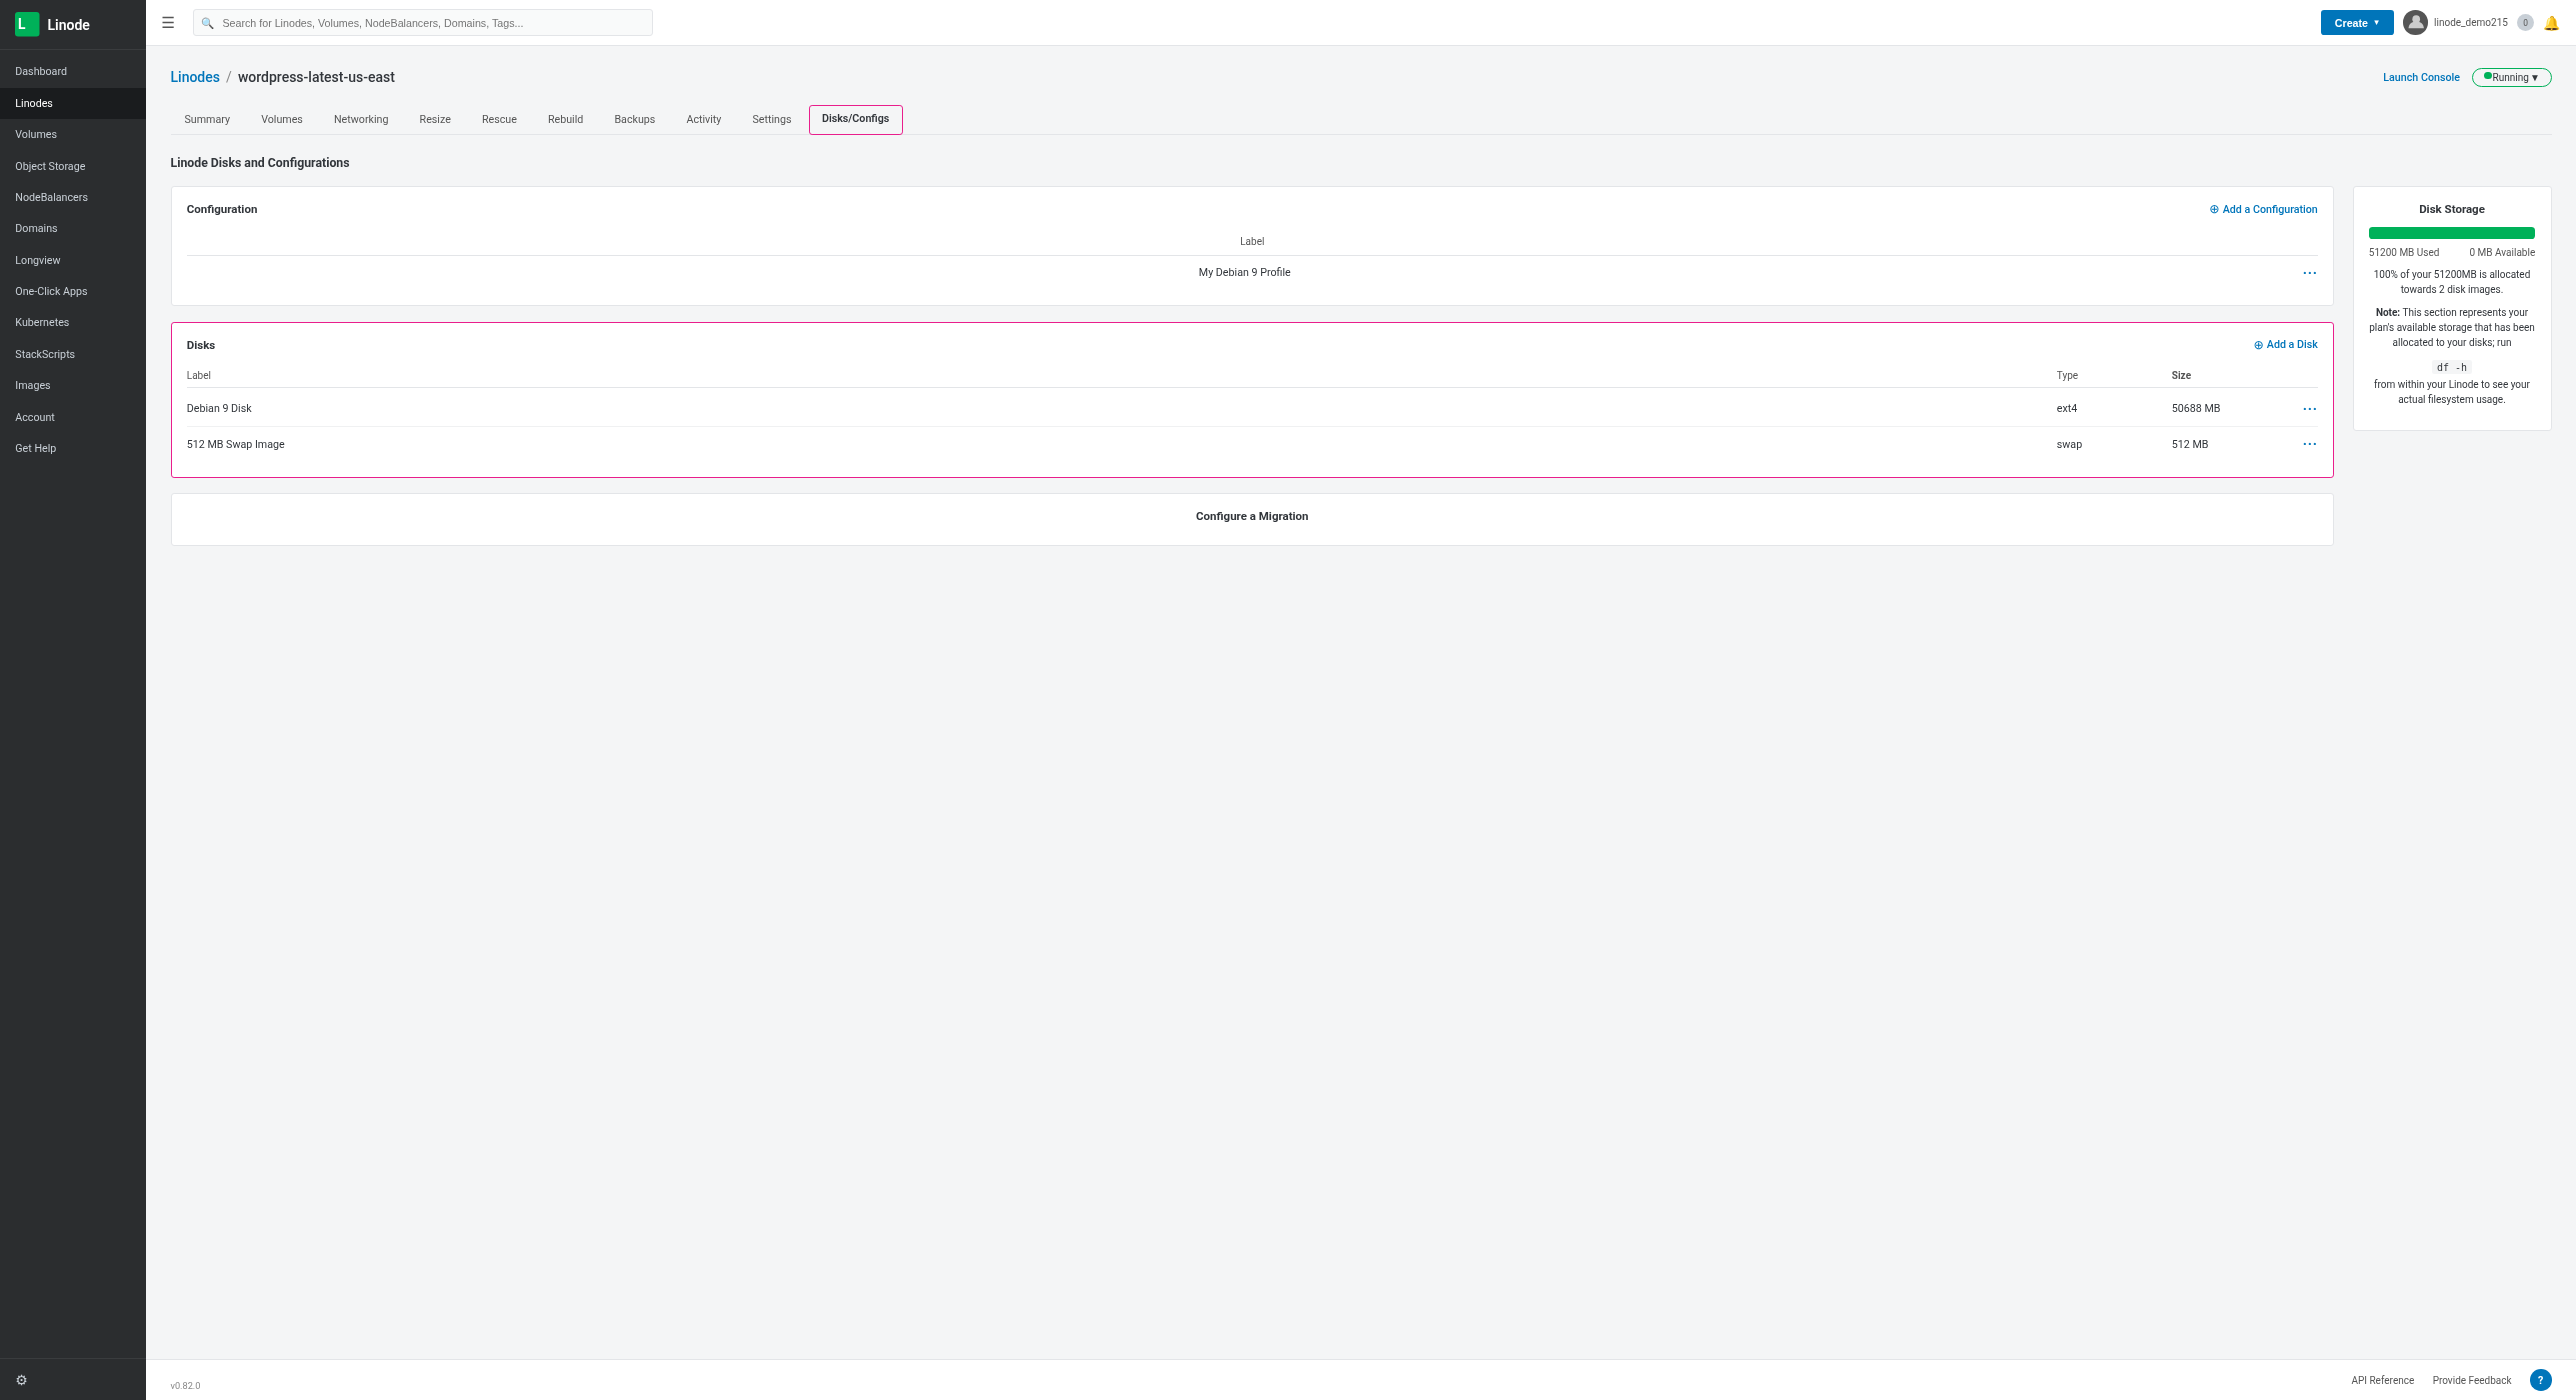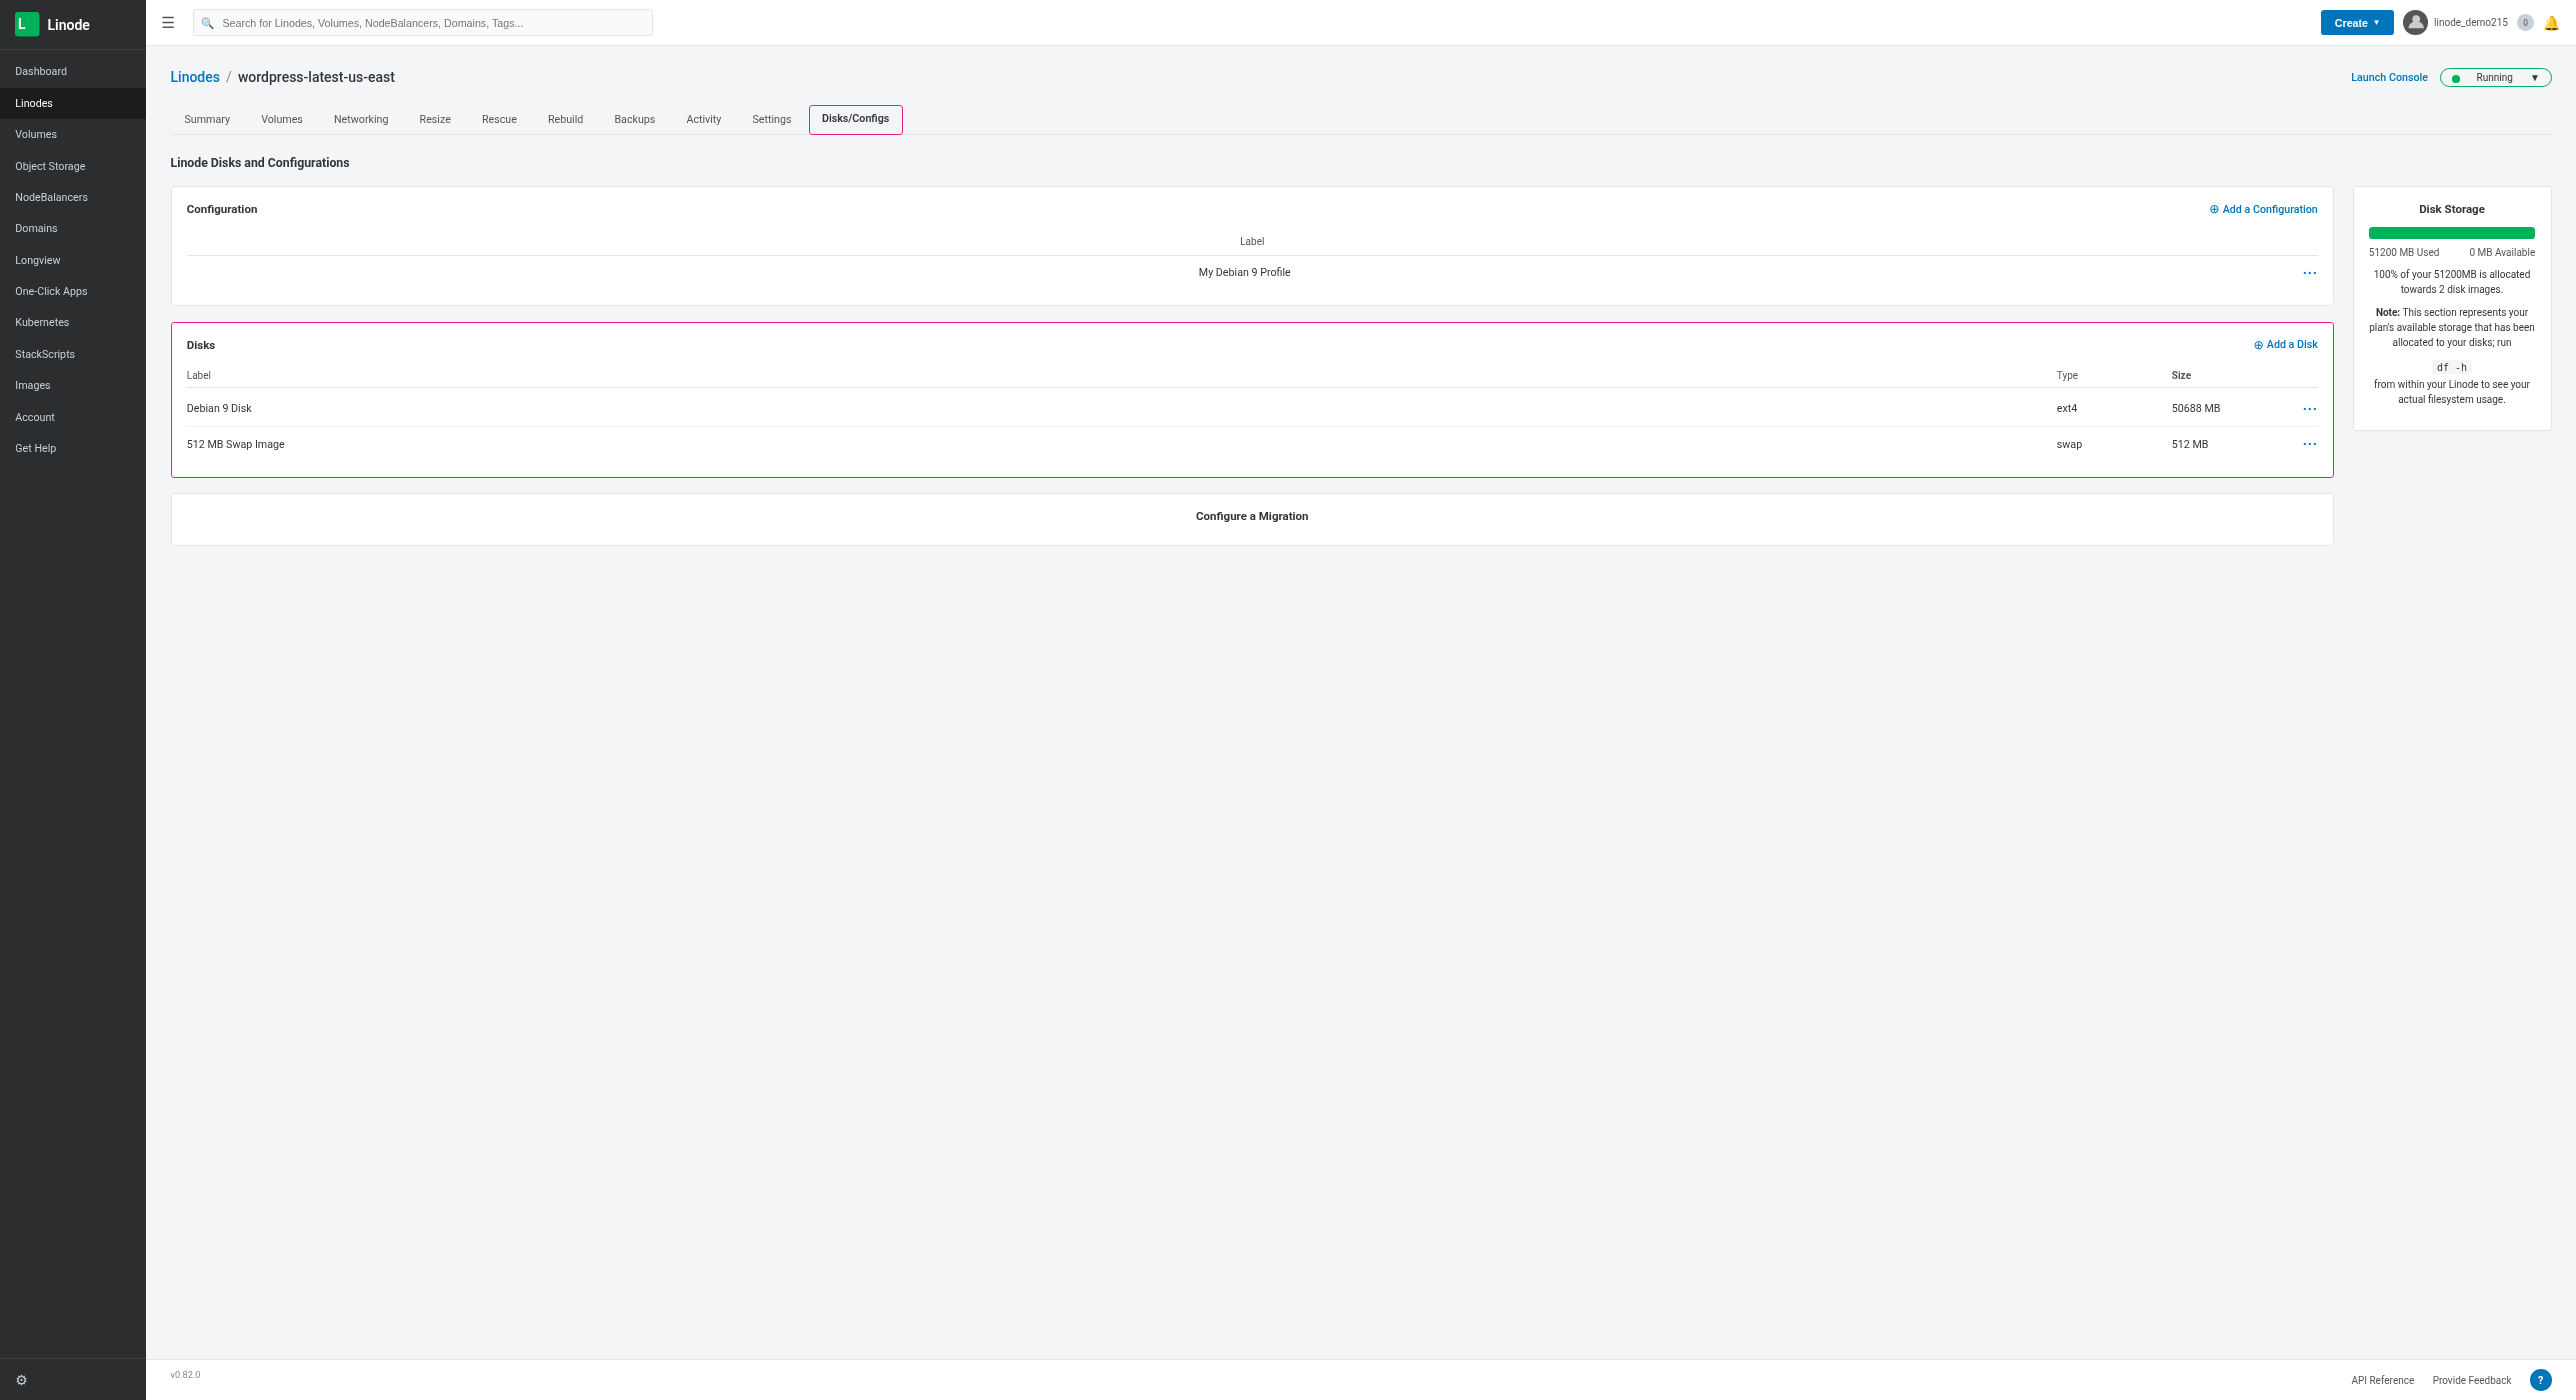--- a/index.html
+++ b/index.html
@@ -40,21 +40,21 @@
     
     .content { flex: 1; overflow-y: auto; padding: 21.5px 24.5px; }
 
     
     .breadcrumb { display: flex; align-items: center; gap: 6.1px; margin-bottom: 18.4px; }
     .breadcrumb-link { color: #0075ba; font-size: 14px; font-weight: 500; cursor: pointer; text-decoration: none; }
     .breadcrumb-sep { color: #888; font-size: 14px; }
     .breadcrumb-current { color: #32363b; font-size: 14px; font-weight: 500; }
     .breadcrumb-actions { margin-left: auto; display: flex; align-items: center; gap: 12.3px; }
     .launch-console-btn { color: #0075ba; font-size: 10.7px; cursor: pointer; text-decoration: none; font-weight: 500; }
-    .status-badge { display: flex; align-items: flex-end; gap: 17px; border: 1.5px solid #00b159; border-radius: 15.3px; padding: 3.1px 10.7px; font-size: 10px; color: #32363b; cursor: pointer; }
+    .status-badge { display: flex; align-items: flex-start; gap: 1px; border: 1.5px solid #00b159; border-radius: 15.3px; padding: 3.1px 10.7px; font-size: 10px; color: #32363b; cursor: pointer; }
     .status-dot { width: 7.7px; height: 7.7px; border-radius: 50%; background: #00b159; }
 
     
     .tabs { display: flex; border-bottom: 1.5px solid #e3e5e8; margin-bottom: 21.5px; gap: 3.1px; }
     .tab { padding: 7.7px 14px; font-size: 10.7px; color: #555; cursor: pointer; border-bottom: 2.3px solid transparent; margin-bottom: -1.5px; white-space: nowrap; }
     .tab.active { color: #32363b; font-weight: 600; border-bottom: 2.3px solid #e91e8c; background: transparent; }
 
     
     .page-title { font-size: 12.3px; font-weight: 700; color: #32363b; margin-bottom: 15.3px; }
 
@@ -99,21 +99,21 @@
 
     
     .disk-storage-title { font-size: 11.5px; font-weight: 700; margin-bottom: 10.7px; }
     .storage-bar-container { background: #e3e5e8; border-radius: 3.1px; height: 12.3px; margin-bottom: 7.7px; overflow: hidden; }
     .storage-bar-fill { height: 100%; background: #00b159; border-radius: 3.1px; }
     .storage-stats { display: flex; justify-content: space-between; font-size: 10px; color: #555; margin-bottom: 9.2px; }
     .storage-desc { font-size: 10px; color: #32363b; line-height: 1.5; margin-bottom: 7.7px; }
     .storage-code { font-family: monospace; font-size: 10px; background: #f4f5f6; padding: 1.5px 4.6px; border-radius: 2.3px; margin: 3.1px 0; display: inline-block; }
 
     
-    .footer { background: #fff; border-top: 0.8px solid #e3e5e8; padding: 9.2px 24.5px; display: flex; justify-content: space-between; align-items: flex-start; flex-shrink: 0; gap: 14px; }
+    .footer { background: #fff; border-top: 0.8px solid #e3e5e8; padding: 9.2px 24.5px; display: flex; justify-content: space-between; align-items: flex-end; flex-shrink: 0; gap: 14px; }
     .footer-version { font-size: 9.2px; color: #888; }
     .footer-links { display: flex; gap: 18.4px; align-items: center; }
     .footer-link { font-size: 10px; color: #555; cursor: pointer; text-decoration: none; }
     .help-circle { width: 21.5px; height: 21.5px; border-radius: 50%; background: #0075ba; display: flex; align-items: center; justify-content: center; color: #fff; font-size: 10.7px; font-weight: 700; cursor: pointer; }
   </style>
 </head>
 <body>
 
 <div class="app">
 

